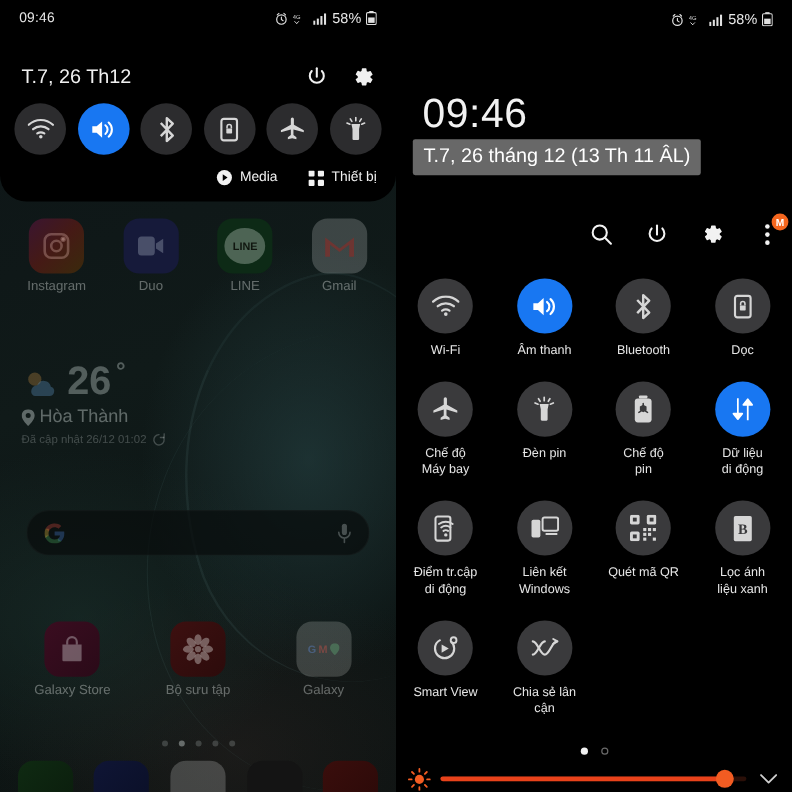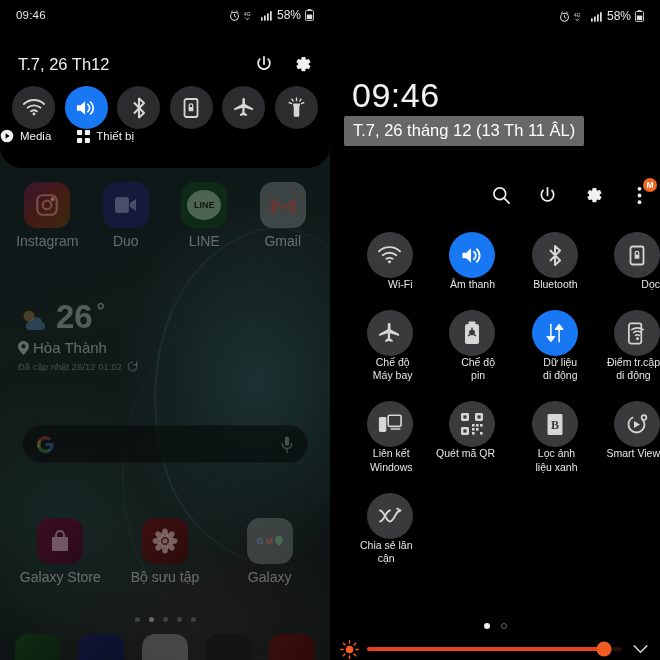--- a/index.html
+++ b/index.html
@@ -64,35 +64,35 @@
 
   .l-toggles {
     position:absolute; left:0; top:86px; width:330px;
     display:flex; justify-content:space-between; padding:0 12px;
   }
   .tg { width:43px; height:43px; border-radius:50%; background:#2c2c2e;
         display:flex; align-items:center; justify-content:center; }
   .tg.on { background:#1877f2; }
 
   .l-footer {
-    position:absolute; left:0; top:124px; width:330px; height:24px;
-    display:flex; align-items:center; gap:26px;
+    position:absolute; left:0; top:136px; width:330px; height:24px;
+    display:flex; align-items:center; justify-content:flex-end; gap:26px;
     padding-right:16px;
   }
   .lf-item { display:flex; align-items:center; gap:6px; color:#f2f2f2; font-size:11.5px; }
 
   
   .apps-row {
     position:absolute; width:330px; display:flex; justify-content:space-around;
     padding:0 8px;
   }
   .app { width:62px; display:flex; flex-direction:column; align-items:center; gap:5px; }
   .app-ic { width:46px; height:46px; border-radius:13px; display:flex; align-items:center;
             justify-content:center; position:relative; overflow:hidden; }
-  .app-lbl { font-size:14px; color:rgba(225,230,228,0.40); white-space:nowrap; }
+  .app-lbl { font-size:11px; color:rgba(225,230,228,0.40); white-space:nowrap; }
 
   .widget { position:absolute; left:18px; top:300px; }
   .w-top { display:flex; align-items:flex-start; gap:4px; }
   .w-temp { font-size:33px; color:rgba(215,225,222,0.34); line-height:1; font-weight:700; }
   .w-loc { display:flex; align-items:center; gap:4px; margin-top:6px; }
   .w-loctxt { font-size:15px; color:rgba(215,225,222,0.40); }
   .w-upd { display:flex; align-items:center; gap:5px; margin-top:5px; }
   .w-updtxt { font-size:9.5px; color:rgba(200,210,208,0.28); }
 
   .searchbar {
@@ -138,21 +138,21 @@
   .badge {
     position:absolute; right:-5px; top:-4px; width:14px; height:14px; border-radius:50%;
     background:#f4661e; color:#fff; font-size:8.5px; font-weight:bold;
     display:flex; align-items:center; justify-content:center;
   }
 
   .qs-grid {
     position:absolute; left:0; top:232px; width:330px;
     display:grid; grid-template-columns:repeat(4,1fr); row-gap:19px;
   }
-  .qs { display:flex; flex-direction:column; align-items:flex-end; }
+  .qs { display:flex; flex-direction:column; align-items:center; gap:8px; }
   .qs-ic {
     width:46px; height:46px; border-radius:50%; background:#3a3a3c;
     display:flex; align-items:center; justify-content:center;
   }
   .qs-ic.on { background:#1877f2; }
   .qs-lbl {
     font-size:10.5px; color:#e6e6e6; text-align:center; line-height:1.25;
     max-width:76px; white-space:pre-line;
   }
 
@@ -527,20 +527,29 @@
       <div class="qs">
         <div class="qs-ic">
           <svg width="23" height="23" viewBox="0 0 24 24">
               <path d="M22 14.5v-2l-9-5V2.4a1.4 1.4 0 10-2.8 0V7.5l-9 5v2l9-2.7v5.1L7.5 19v1.8l3.9-1 3.9 1V19l-2.7-2.1v-5.1z" fill="#d6d6d6"></path>
             </svg>
         </div>
         <span class="qs-lbl">Chế độ
 Máy bay</span>
       </div>
 
+      <div class="qs">
+        <div class="qs-ic">
+          <svg width="19" height="23" viewBox="0 0 20 24">
+              <path d="M6 7h8l-1 4.5v9a1 1 0 01-1 1H8a1 1 0 01-1-1v-9z" fill="#d6d6d6"></path>
+              <path d="M10 1v3M5 2.3l1.4 2.2M15 2.3l-1.4 2.2M2 6l2.6 1.1M18 6l-2.6 1.1" stroke="#d6d6d6" stroke-width="1.5" stroke-linecap="round"></path>
+            </svg>
+        </div>
+        <span class="qs-lbl">Đèn pin</span>
+      </div>
 
       <div class="qs">
         <div class="qs-ic">
           <svg width="18" height="24" viewBox="0 0 18 24">
               <rect x="5.5" y="0.5" width="7" height="2.5" rx="0.8" fill="#d6d6d6"></rect>
               <rect x="2" y="3" width="14" height="20" rx="2.6" fill="#d6d6d6"></rect>
               <path d="M9 8.2l2.8 1.6v3.2L9 14.6l-2.8-1.6V9.8z" fill="#3a3a3c"></path>
               <path d="M9 7.2v2M12.6 14.6l-1.7-1M5.4 14.6l1.7-1" stroke="#3a3a3c" stroke-width="1.3" stroke-linecap="round"></path>
             </svg>
         </div>

